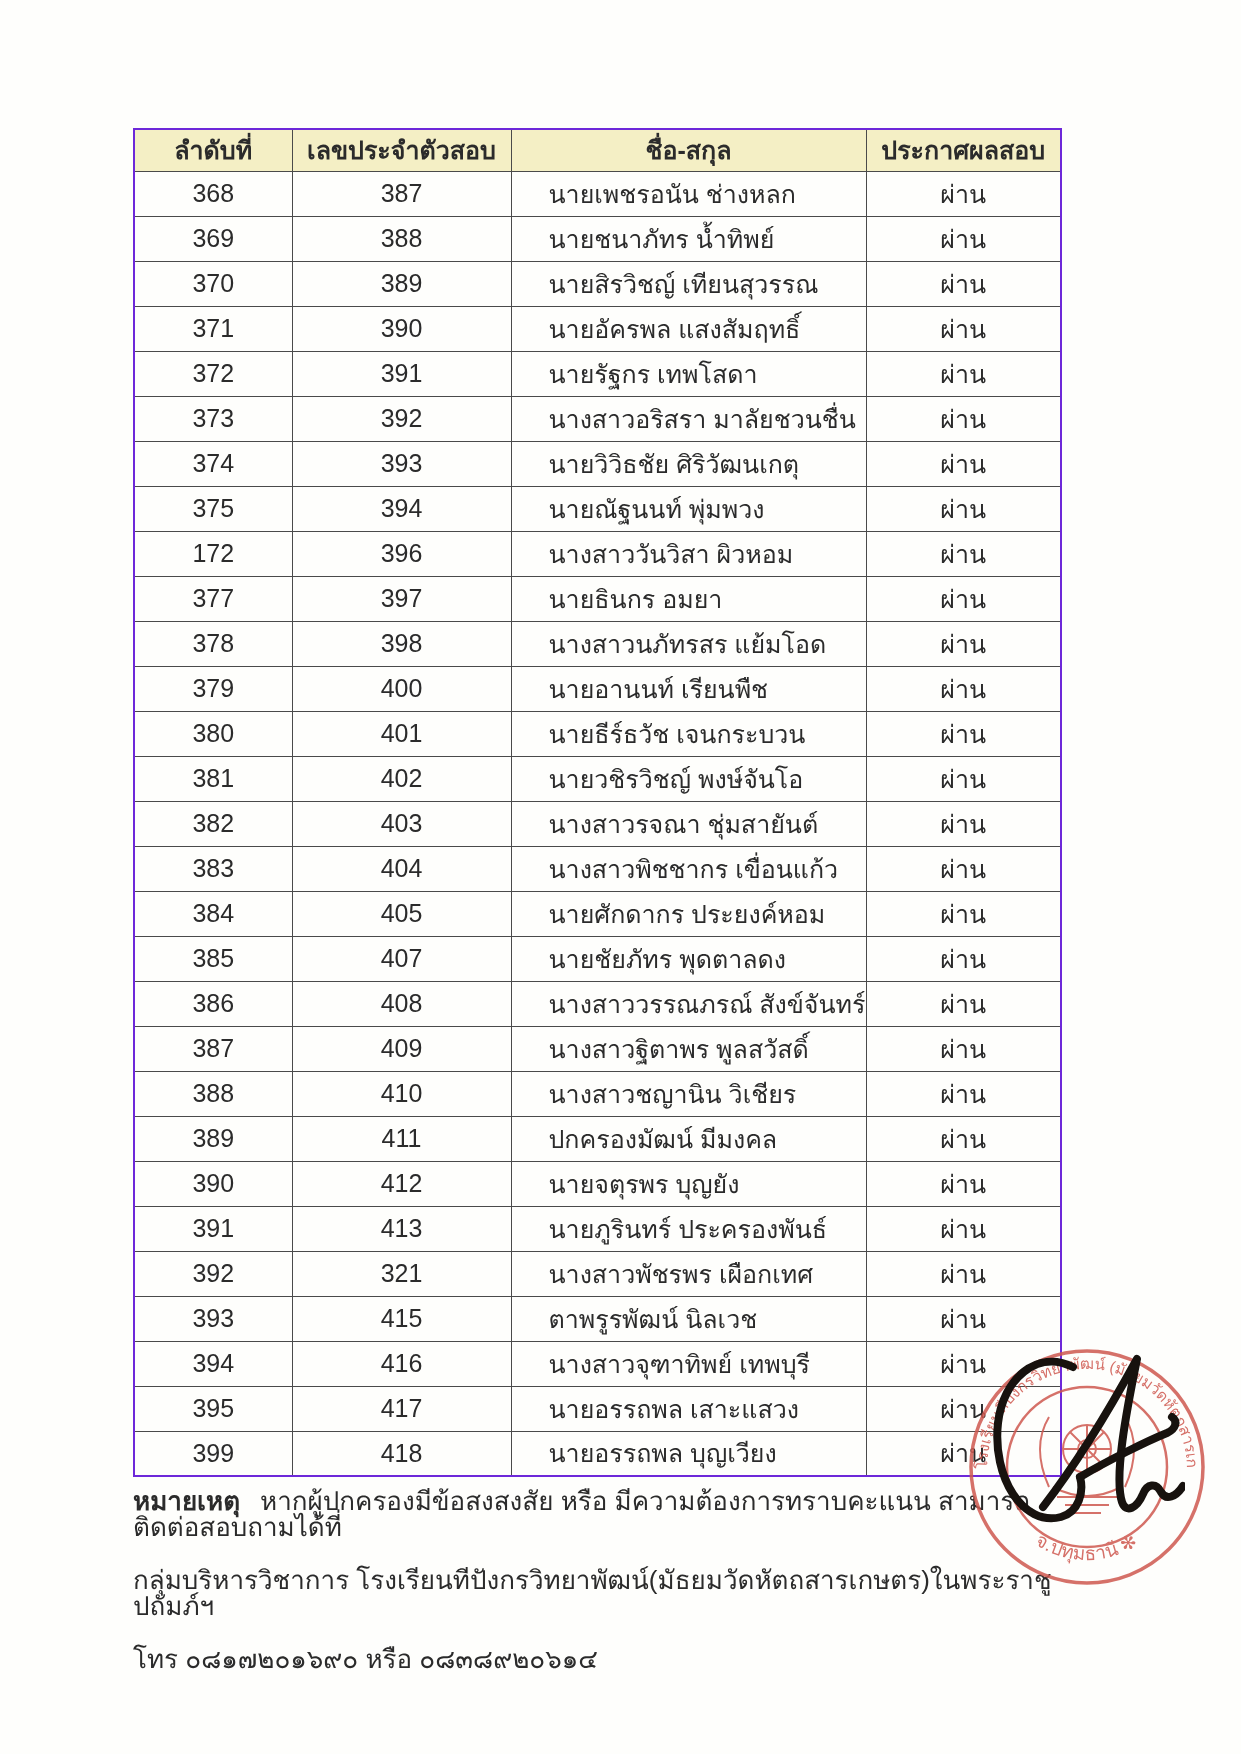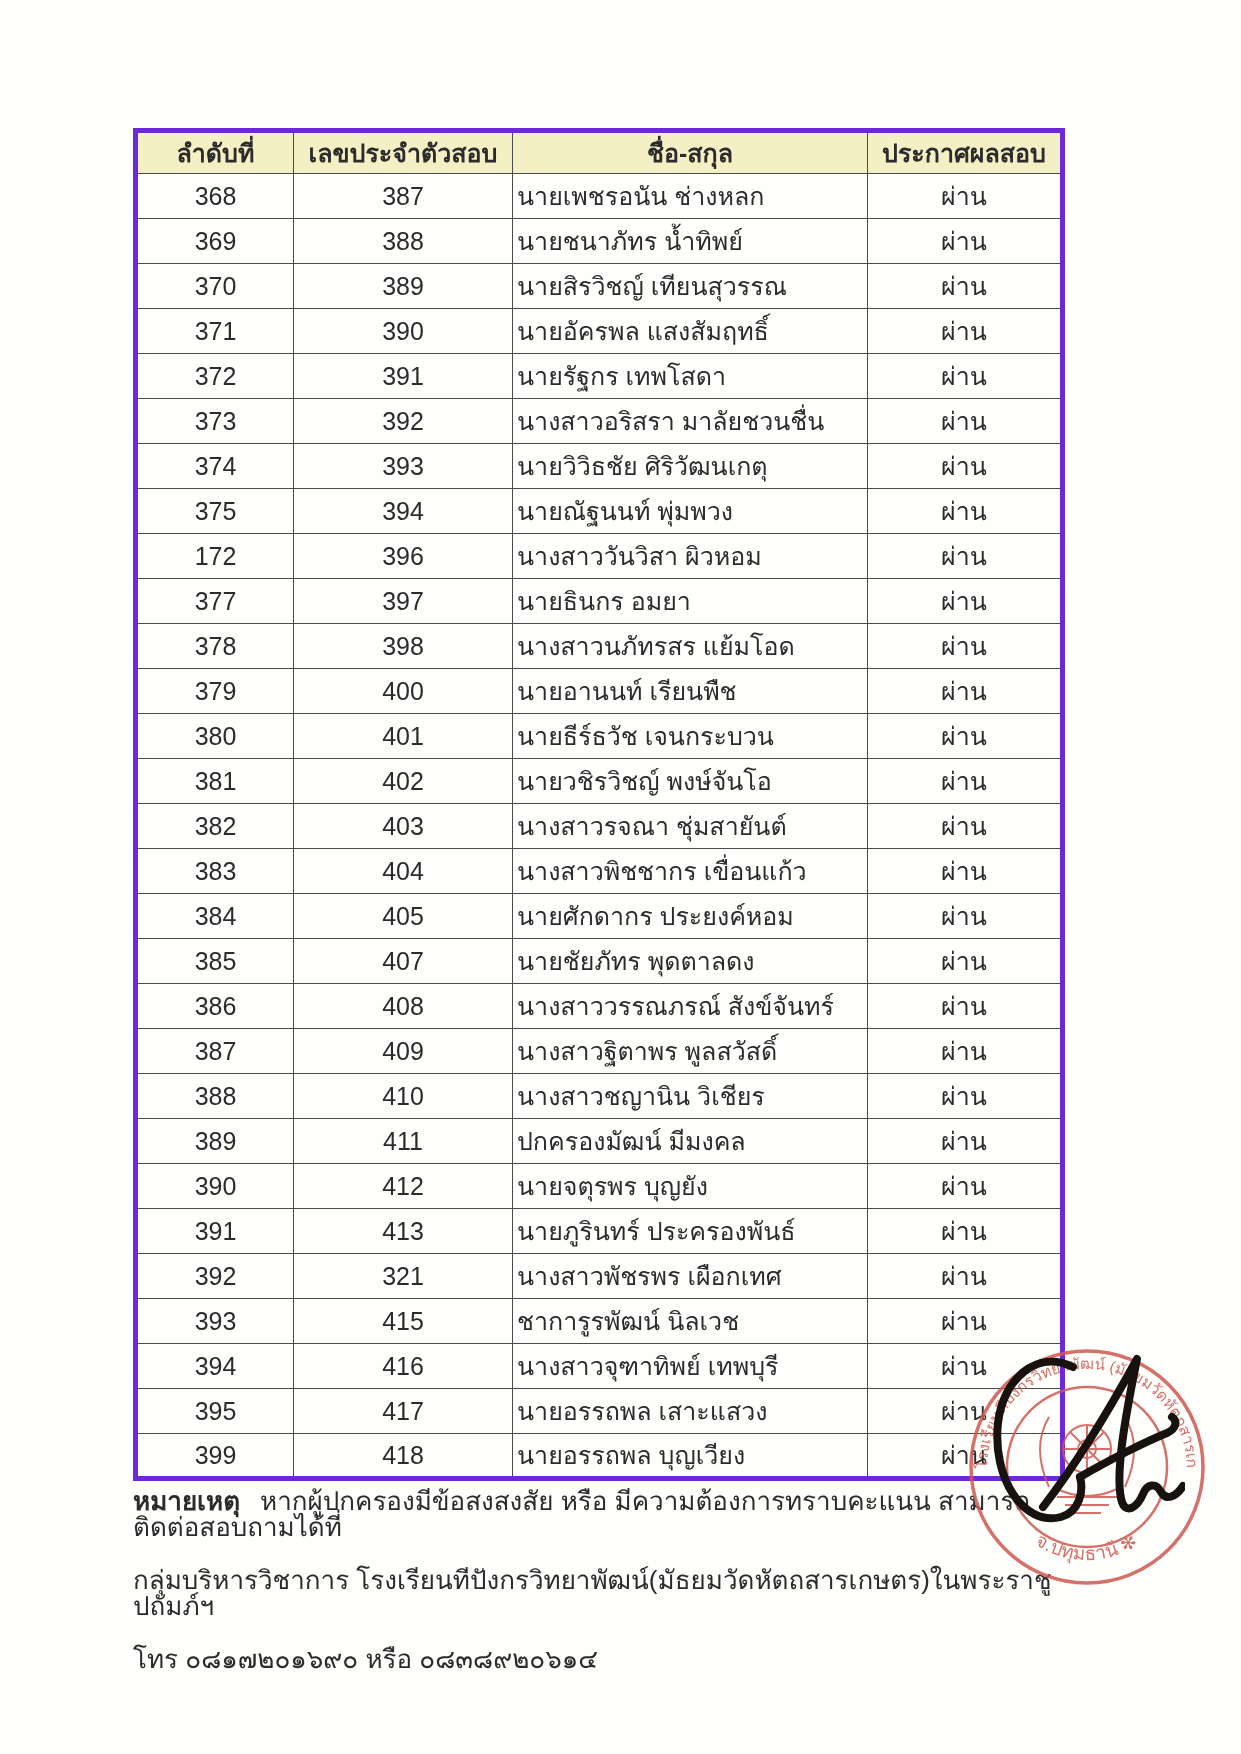--- a/index.html
+++ b/index.html
@@ -16,41 +16,41 @@
     color: #2b2b2b;
   }
 
   table.results-table {
     position: absolute;
     left: 133px;
     top: 128px;
     width: 927px;
     border-collapse: collapse;
     table-layout: fixed;
-    border: 5px solid #6d28d9;
+    border: 2px solid #6d28d9;
     font-size: 25px;
   }
   table.results-table th,
   table.results-table td {
     border: 1px solid #4a4a4a;
     text-align: center;
     vertical-align: middle;
     overflow: hidden;
     white-space: nowrap;
   }
   table.results-table th {
     height: 42px;
     background: #f4efc5;
     font-weight: bold;
     font-size: 25px;
   }
   table.results-table td { height: 45px; font-weight: normal; }
   table.results-table td.name-col {
     text-align: left;
-    padding-left: 4px;
+    padding-left: 37px;
   }
 
   .note {
     position: absolute;
     left: 133px;
     top: 1488px;
     width: 927px;
     font-size: 26px;
     line-height: 1.0;
   }
@@ -242,21 +242,21 @@
         </tr>
         <tr>
           <td>392</td>
           <td>321</td>
           <td class="name-col">นางสาวพัชรพร เผือกเทศ</td>
           <td>ผ่าน</td>
         </tr>
         <tr>
           <td>393</td>
           <td>415</td>
-          <td class="name-col">ชาการูรพัฒน์ นิลเวช</td>
+          <td class="name-col">ตาพรูรพัฒน์ นิลเวช</td>
           <td>ผ่าน</td>
         </tr>
         <tr>
           <td>394</td>
           <td>416</td>
           <td class="name-col">นางสาวจุฑาทิพย์ เทพบุรี</td>
           <td>ผ่าน</td>
         </tr>
         <tr>
           <td>395</td>

